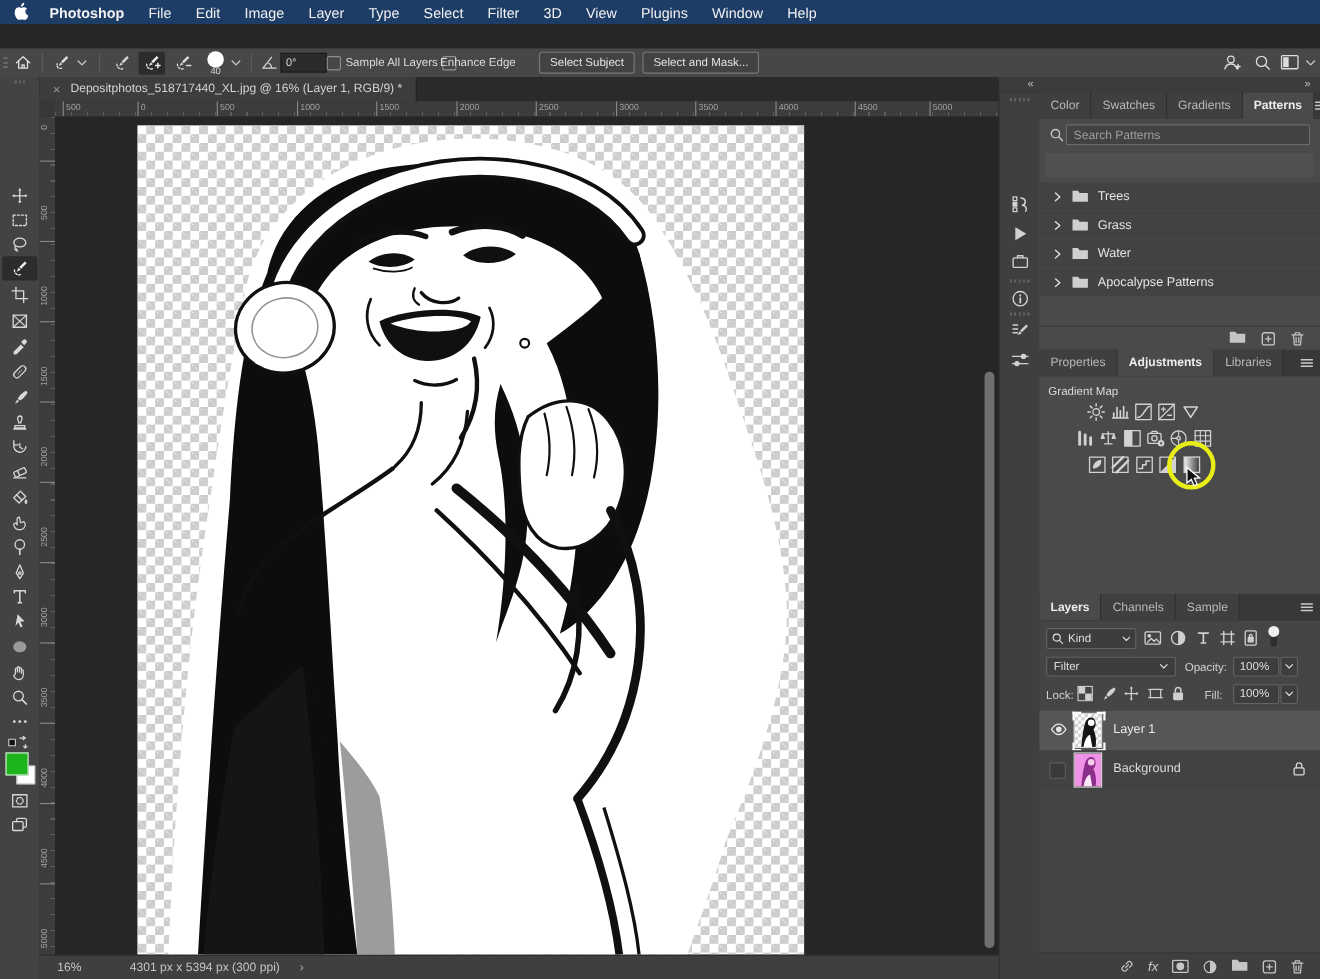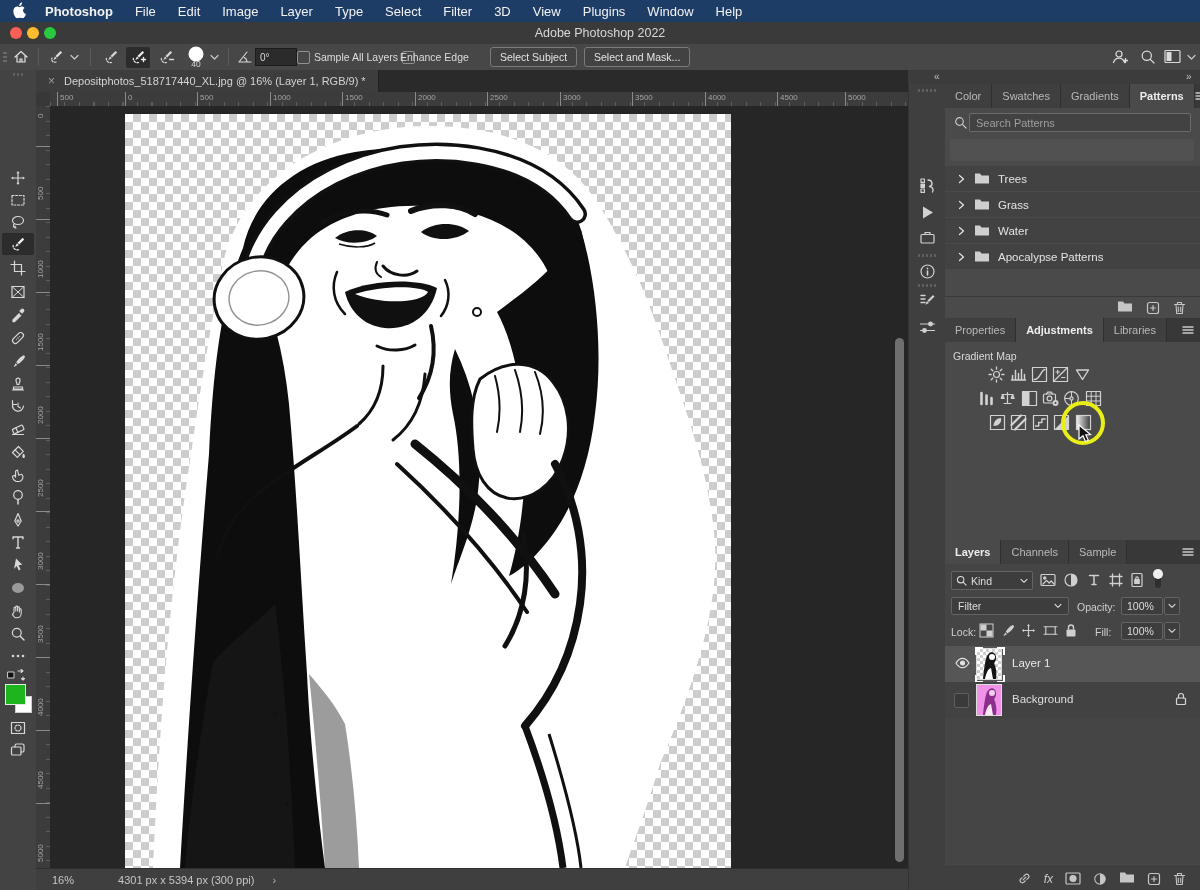--- a/index.html
+++ b/index.html
@@ -92,26 +92,20 @@
     <span class="mi">Type</span>
     <span class="mi">Select</span>
     <span class="mi">Filter</span>
     <span class="mi">3D</span>
     <span class="mi">View</span>
     <span class="mi">Plugins</span>
     <span class="mi">Window</span>
     <span class="mi">Help</span>
   </div>
 
-  <div id="titlebar" class="r">
-    <span class="light" style="left:10px;background:#ff5f57"></span>
-    <span class="light" style="left:27px;background:#febc2e"></span>
-    <span class="light" style="left:44px;background:#28c840"></span>
-    <div id="wtitle">Adobe Photoshop 2022</div>
-  </div>
 
   <div id="opts" class="r">
     <div class="grip" style="left:3px;top:8px;width:4px;height:10px;background-image:repeating-linear-gradient(180deg,#6a6a6a 0 2px,transparent 2px 4px)"></div>
     <span class="r" style="left:13px;top:5px;color:#e0e0e0">
       <svg class="i" width="16" height="16" viewBox="0 0 16 16">
           <path d="M2 8l6-5.5L14 8M4 7v6h8V7M7 13v-3h2v3"></path>
         </svg>
     </span>
     <span class="sep" style="left:38px"></span>
     <span class="r" style="left:48px;top:5px;color:#ddd">

